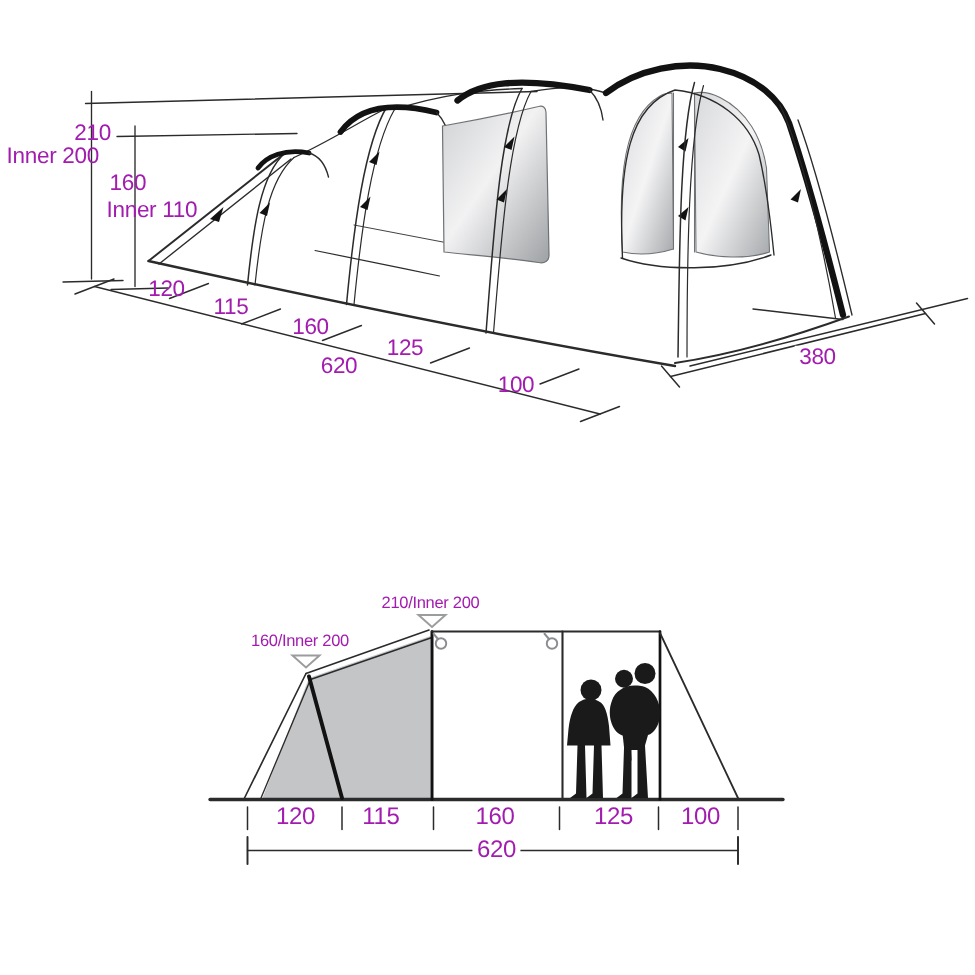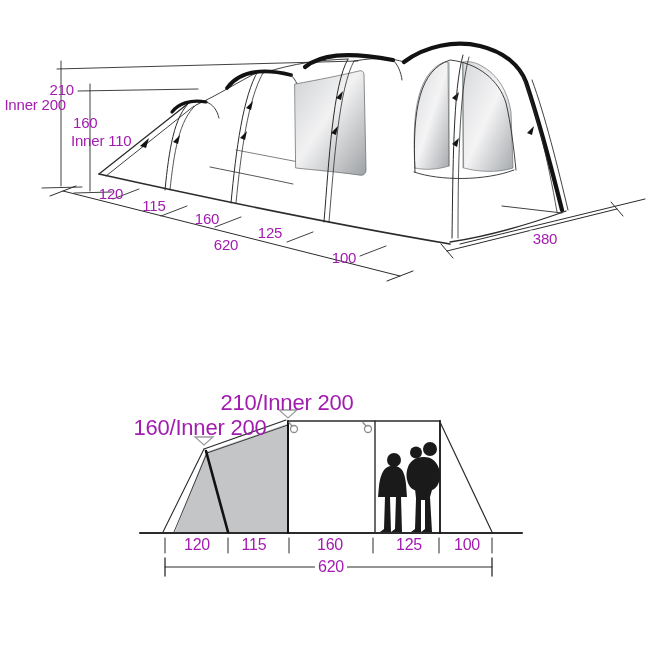--- a/index.html
+++ b/index.html
@@ -4,21 +4,21 @@
 <style>
   html,body{margin:0;padding:0;background:#fff}
   .stage{position:relative;width:650px;height:650px;background:#fff;overflow:hidden;
          font-family:"Liberation Sans",sans-serif}
   .stage svg{position:absolute;left:0;top:0}
   .lbl{position:absolute;transform:translate(-50%,-50%);font-weight:400;color:#a21caf;
        font-size:15px;line-height:1;white-space:nowrap;letter-spacing:-.2px}
   .lbl.ra{transform:translate(-100%,-50%)}
   .lbl.la{transform:translate(0,-50%)}
   .md{font-size:16px}
-  .lg{font-size:22px}
+  .lg{font-size:11px}
   .bg{background:#fff;padding:0 3px}
 </style>
 </head>
 <body>
 
 <div class="stage">
 
   <svg width="650" height="650" viewBox="0 0 650 650">
     <defs>
       <linearGradient id="winGrad" x1="0" y1="0" x2="1" y2="1">

